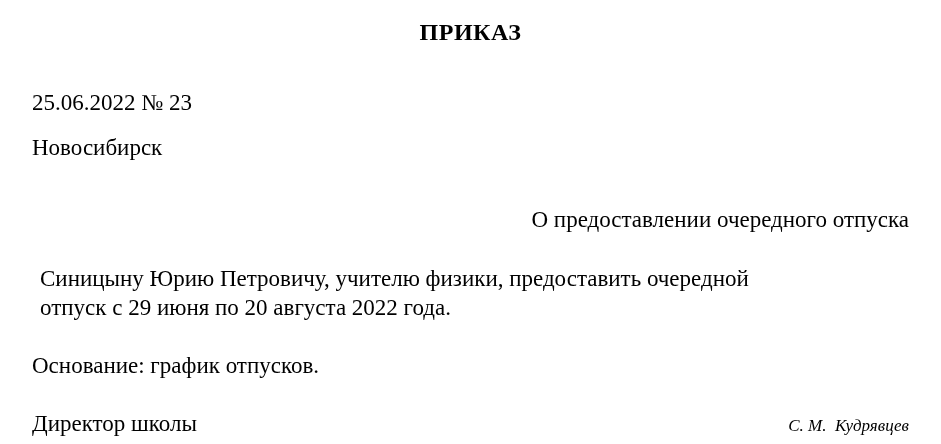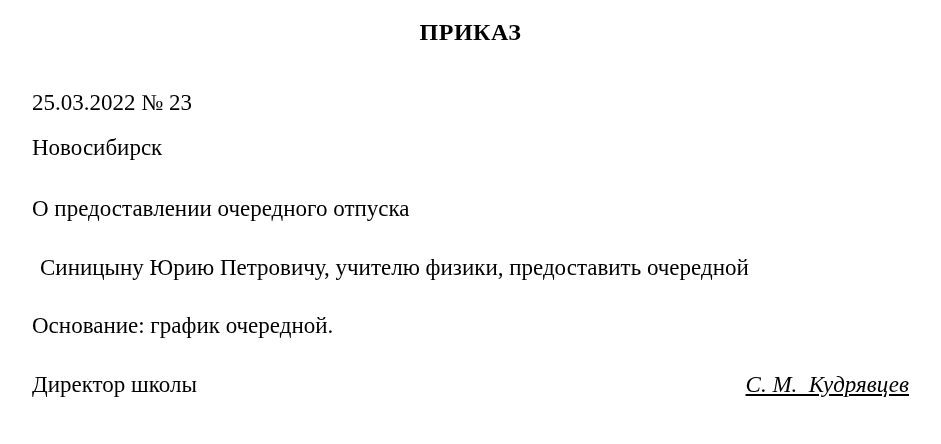--- a/index.html
+++ b/index.html
@@ -34,21 +34,22 @@
     font-size: 23px;
     line-height: 1.25;
   }
   .row-date {
     margin-top: 42px;
   }
   .row-city {
     margin-top: 16px;
   }
   .row-subject {
-    margin-top: 33px;
+    margin-top: 44px;
+    text-align: right;
   }
   .body-block {
     margin-top: 30px;
     text-align: justify;
     text-justify: inter-word;
     width: 875px;
     margin-left: 8px;
   }
   .body-block .body-line-2 {
     display: block;
@@ -59,42 +60,42 @@
   }
   .signature-row {
     margin-top: 30px;
     display: flex;
     justify-content: space-between;
     align-items: baseline;
     width: 877px;
   }
   .signature-name {
     font-style: italic;
-    font-size: 23px;
+    font-size: 17px;
     white-space: pre;
-    text-decoration: underline;
   }
 </style>
 </head>
 <body>
 
 <div class="page">
 
   <div class="doc-title">ПРИКАЗ</div>
 
-  <div class="line row-date">25.03.2022 № 23</div>
+  <div class="line row-date">25.06.2022 № 23</div>
 
   <div class="line row-city">Новосибирск</div>
 
   <div class="line row-subject">О предоставлении очередного отпуска</div>
 
   <div class="line body-block">
     <span>Синицыну Юрию Петровичу, учителю физики, предоставить очередной</span>
+    <span class="body-line-2">отпуск с 29 июня по 20 августа 2022 года.</span>
   </div>
 
-  <div class="line row-basis">Основание: график очередной.</div>
+  <div class="line row-basis">Основание: график отпусков.</div>
 
   <div class="signature-row">
     <span class="line">Директор школы</span>
     <span class="signature-name">С. М.  Кудрявцев</span>
   </div>
 
 </div>
 
 </body></html>

